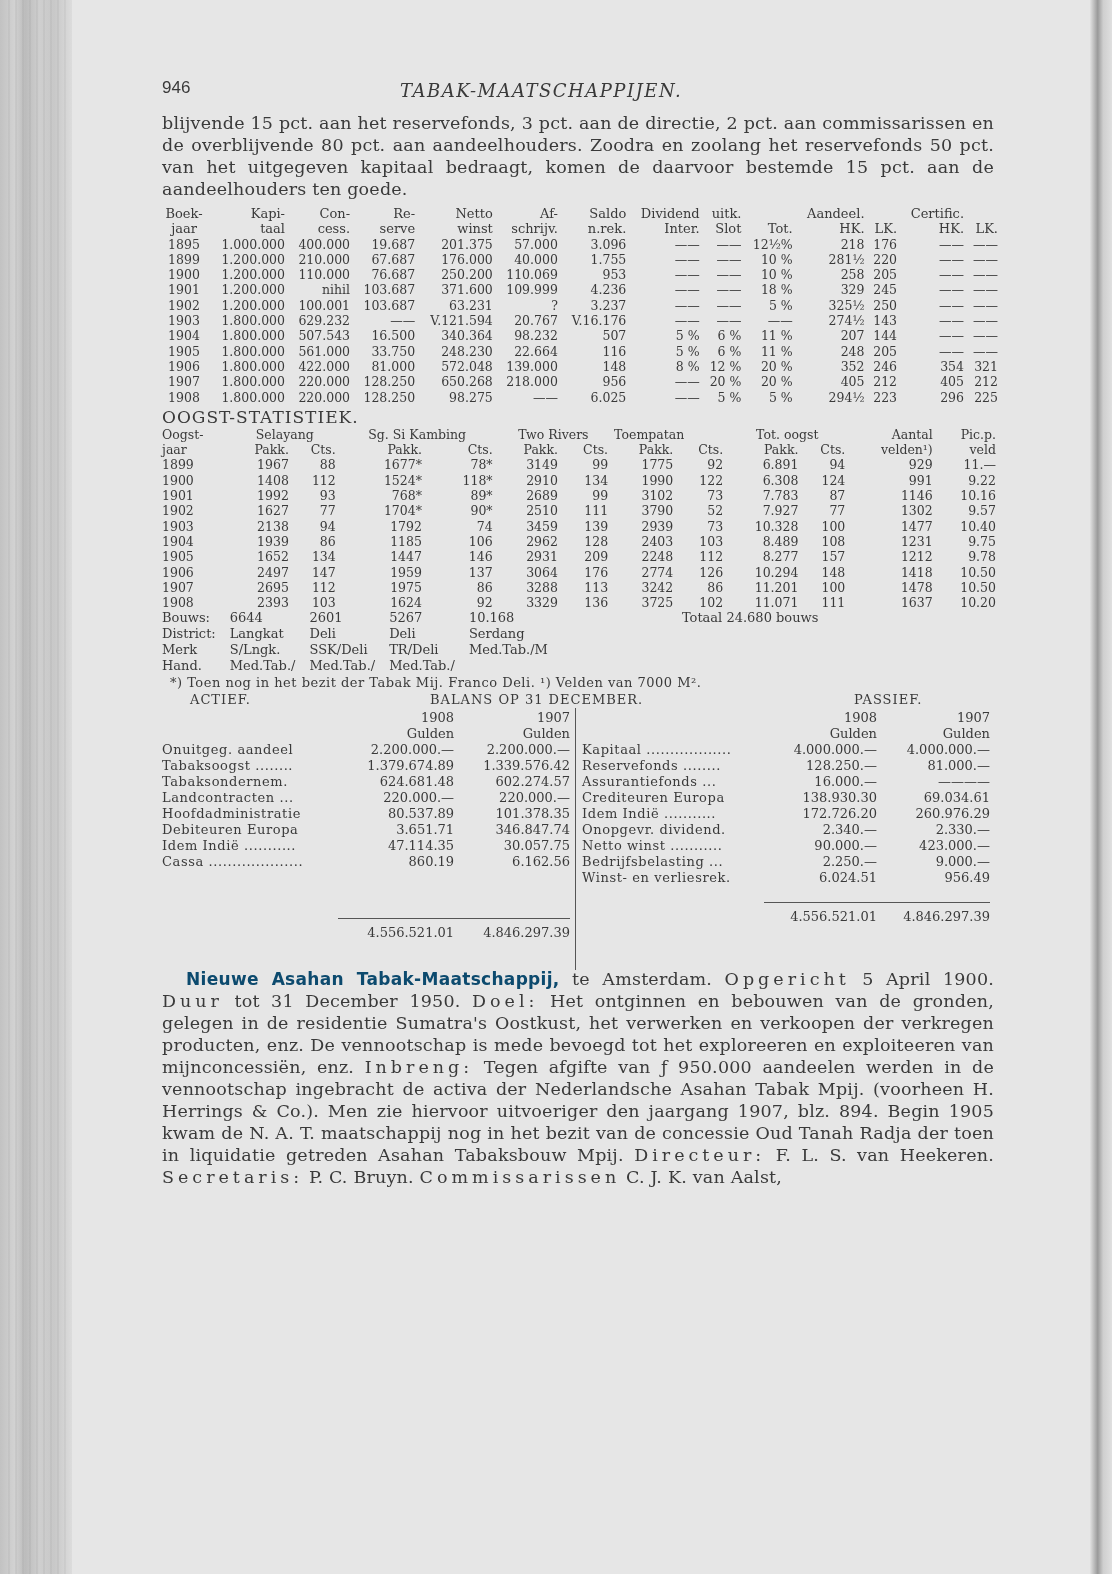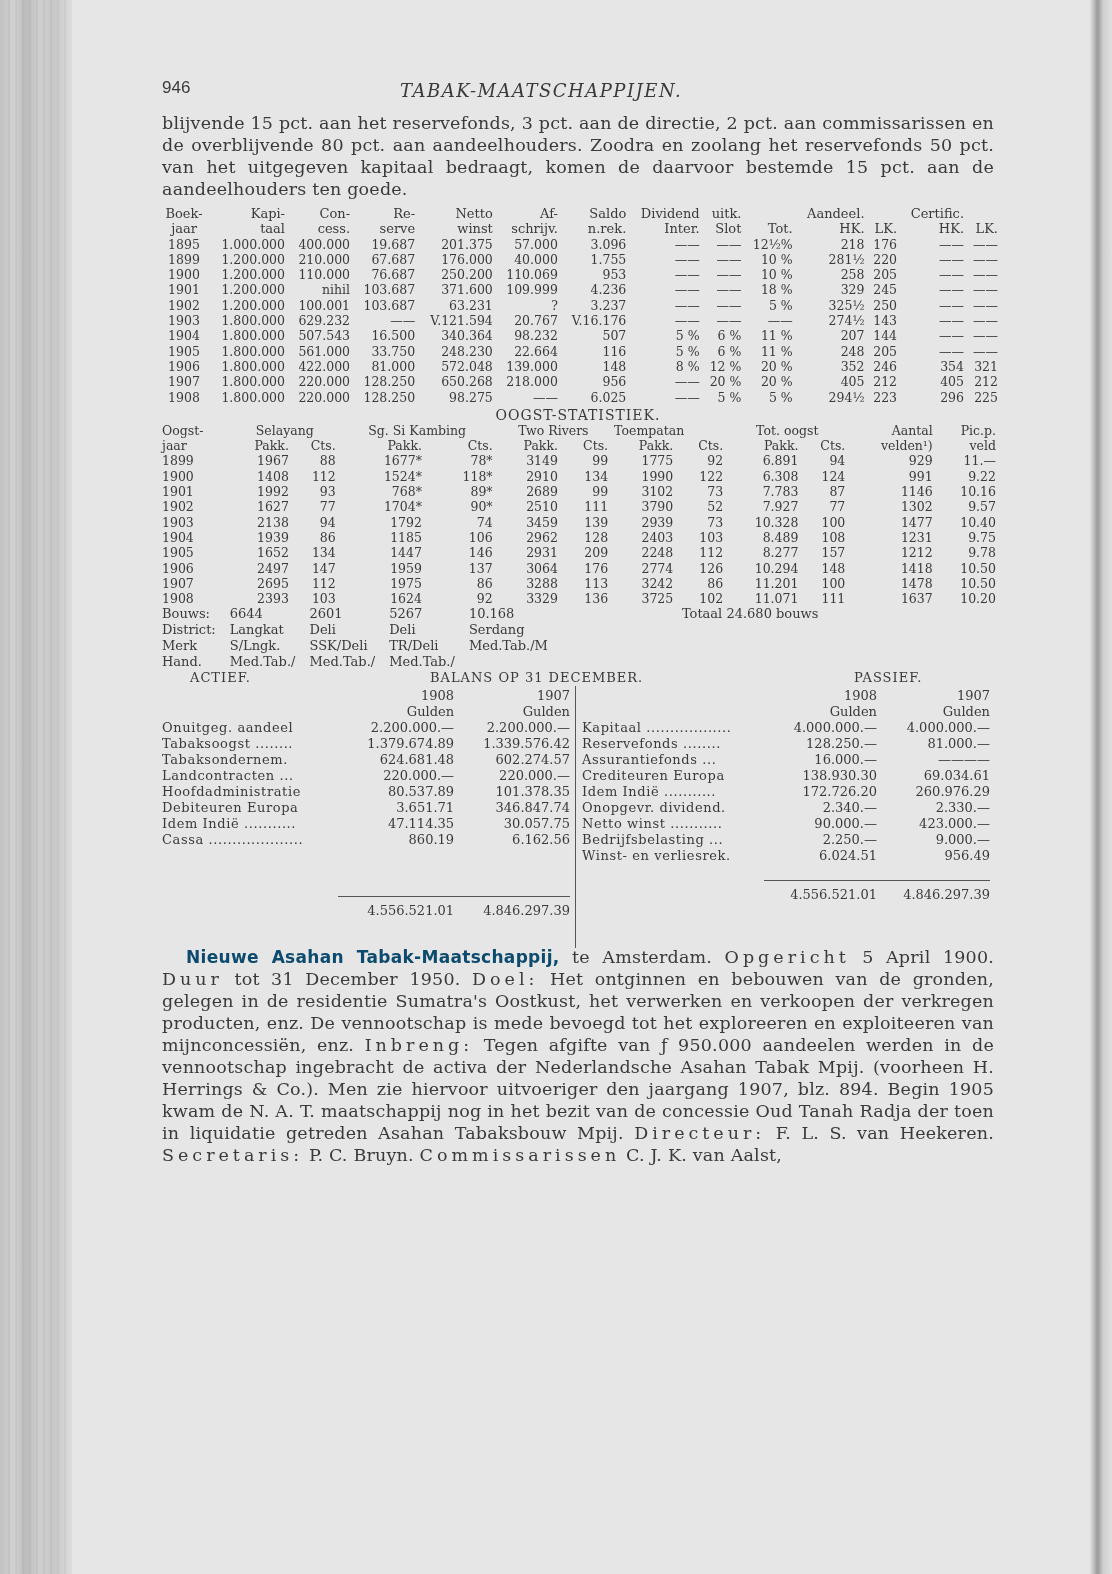--- a/index.html
+++ b/index.html
@@ -16,21 +16,21 @@
   .hdr{position:relative;height:34px;font-size:18px;}
   .pnum{position:absolute;left:0;top:0;font-family:"Liberation Sans",sans-serif;font-size:17px;}
   .runtitle{position:absolute;left:238px;top:2px;font-style:italic;letter-spacing:1.5px;font-size:18px;text-align:right;}
   p.body{margin:0;font-size:17.5px;line-height:22px;text-align:justify;letter-spacing:0.2px;}
   table{border-collapse:collapse;}
   td,th{padding:0;white-space:nowrap;font-weight:normal;}
   .fin{margin-top:6px;font-size:12.5px;line-height:15.3px;width:840px;}
   .fin td{text-align:right;padding-right:4px;}
   .fin td.l{text-align:center;}
   .fin .h td{font-size:13px;}
-  .oogst-title{text-align:center;font-size:14px;letter-spacing:1px;margin:2px 0 0 0;}
+  .oogst-title{text-align:left;font-size:17px;letter-spacing:1px;margin:2px 0 0 0;}
   .og{font-size:12.5px;line-height:15.3px;width:840px;}
   .og td{text-align:right;padding-right:6px;}
   .og td.l{text-align:left;}
   .foot{font-size:13px;line-height:16px;}
   .foot td{padding-right:14px;}
   .note{font-size:13px;margin:1px 0 2px 8px;letter-spacing:0.5px;}
   .bal{position:relative;font-size:13px;line-height:16px;width:840px;height:276px;}
   .bal-title{position:relative;height:16px;}
   .bal-title span{position:absolute;top:0;letter-spacing:1px;}
   .side{position:absolute;top:18px;}
@@ -478,20 +478,21 @@
         </tr>
         <tr>
           <td>Hand.</td>
           <td>Med.Tab./</td>
           <td>Med.Tab./</td>
           <td>Med.Tab./</td>
           <td></td>
         </tr>
       </tbody>
   </table>
+  <div class="note">*) Toen nog in het bezit der Tabak Mij. Franco Deli.  ¹) Velden van 7000 M².</div>
 
   <div class="bal">
     <div class="bal-title">
       <span style="left:28px">ACTIEF.</span>
       <span style="left:268px">BALANS OP 31 DECEMBER.</span>
       <span style="left:692px">PASSIEF.</span>
     </div>
     <div class="side" style="left:0;width:408px">
       <table style="width:408px">
           <tbody id="act-body">

